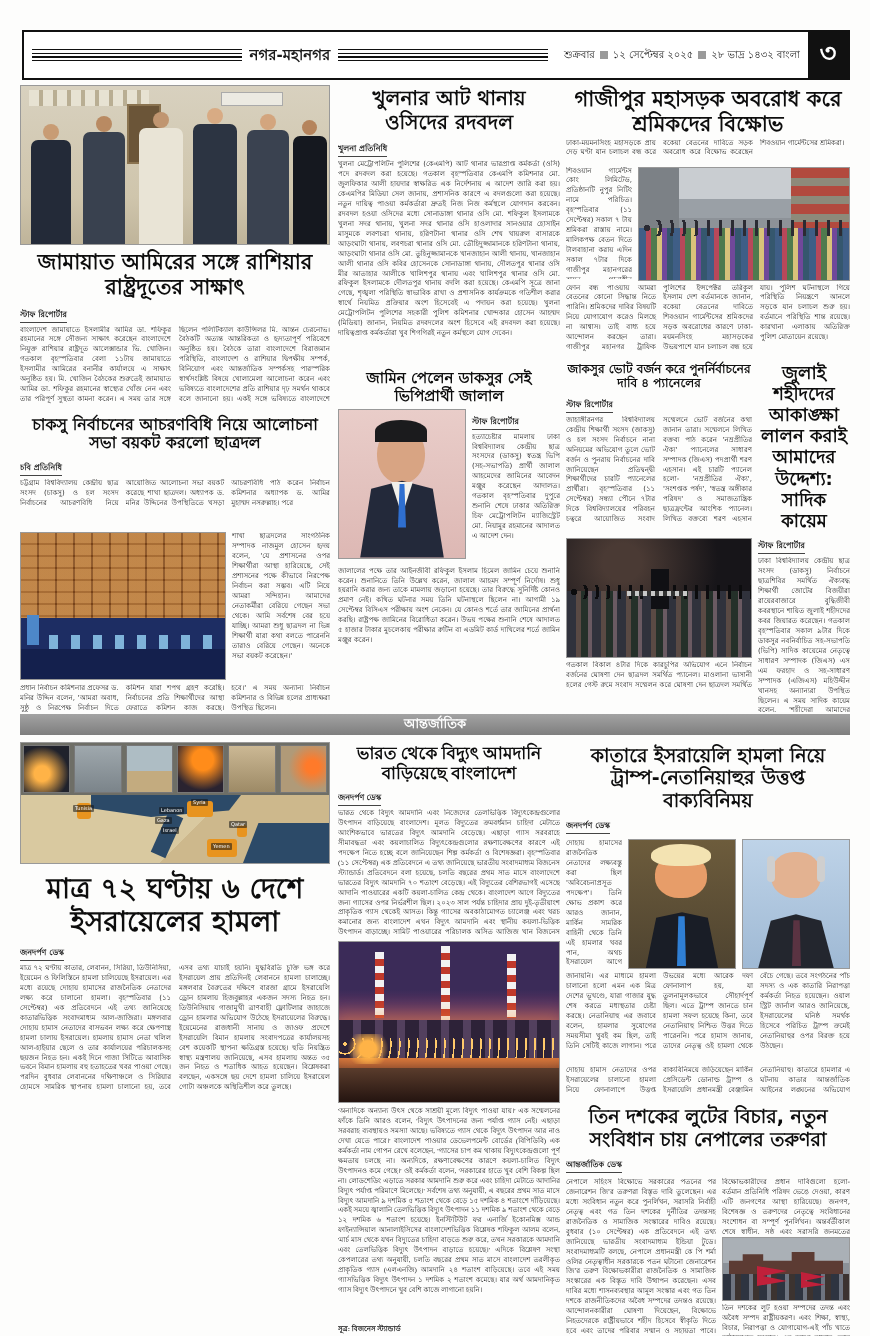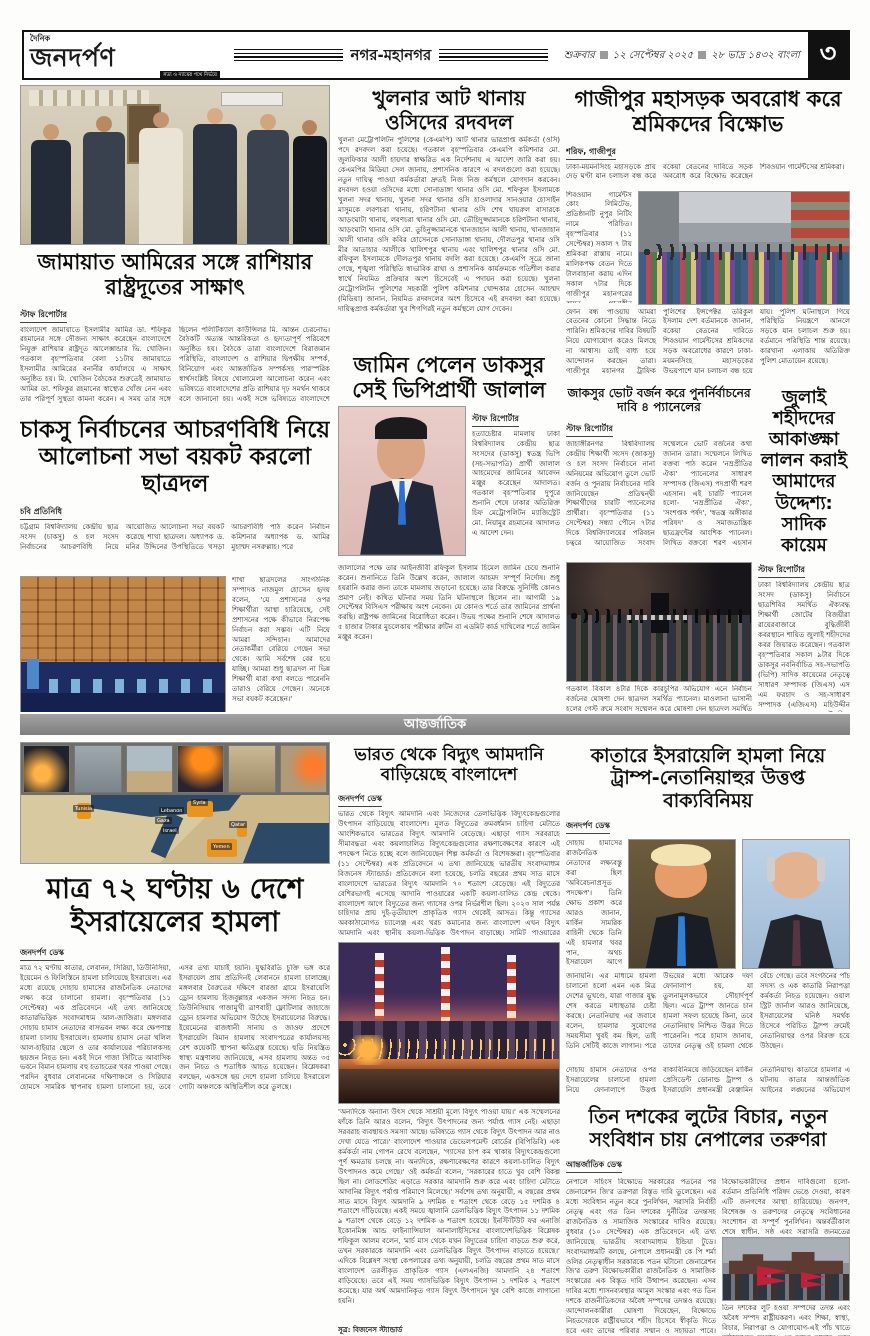--- a/index.html
+++ b/index.html
@@ -8,21 +8,21 @@
   .abs{position:absolute;}
   
   .masthead{left:22px;top:30px;width:824px;height:46px;border:2px solid #111;
             display:flex;align-items:stretch;background:#fff;}
   .logoblk{width:190px;padding:1px 6px;display:flex;flex-direction:column;justify-content:center;}
   .daily{font-size:8px;font-weight:bold;}
   .logo{font-size:25px;font-weight:bold;letter-spacing:0.5px;line-height:1;}
   .tagline{font-size:5px;background:#111;color:#fff;display:inline-block;align-self:flex-end;padding:0 3px;margin-top:1px;}
   .rules{flex:1;height:13px;align-self:center;background:repeating-linear-gradient(180deg,#111 0 1.4px,transparent 1.4px 3.6px);margin:0 8px;}
   .sectionname{align-self:center;font-size:15px;font-weight:bold;white-space:nowrap;}
-  .dateline{align-self:center;font-size:10px;white-space:nowrap;display:flex;align-items:center;gap:5px;margin:0 8px;font-style:italic;}
+  .dateline{align-self:center;font-size:10px;white-space:nowrap;display:flex;align-items:center;gap:5px;margin:0 8px;}
   .sq{width:8px;height:8px;background:#9a9a9a;display:inline-block;}
   .pagenobox{width:40px;background:#111;color:#fff;display:flex;align-items:center;justify-content:center;
              font-size:26px;font-weight:bold;}
   
   .h{font-weight:bold;text-align:center;line-height:1.18;color:#0d0d0d;margin:2px 0;}
   .byline{font-weight:bold;font-size:8px;border-bottom:1px solid #444;display:inline-block;padding-bottom:1px;margin:1px 0 3px;}
   .body{font-size:7px;line-height:1.42;text-align:justify;overflow:hidden;color:#222;}
   .c2{column-count:2;column-gap:8px;}
   .c3{column-count:3;column-gap:7px;}
   .row{display:flex;gap:6px;}
@@ -38,25 +38,20 @@
   .blob{position:absolute;background:#e8941f;border-radius:3px;}
   .chimney{position:absolute;width:9px;background:repeating-linear-gradient(180deg,#f2f2f2 0 7px,#c0392b 7px 14px);}
   .src{font-size:7px;font-weight:bold;margin-top:2px;}
 </style>
 </head>
 <body>
 
 <div class="page">
 
   <div class="abs masthead">
-    <div class="logoblk">
-      <span class="daily">দৈনিক</span>
-      <span class="logo">জনদর্পণ</span>
-      <span class="tagline">সত্য ও ন্যায়ের পথে নির্ভয়ে</span>
-    </div>
     <div class="rules"></div>
     <div class="sectionname">নগর-মহানগর</div>
     <div class="rules"></div>
     <div class="dateline">
       <span>শুক্রবার</span>
       <span class="sq"></span>
       <span>১২ সেপ্টেম্বর ২০২৫</span>
       <span class="sq"></span>
       <span>২৮ ভাদ্র ১৪৩২ বাংলা</span>
     </div>
@@ -79,58 +74,58 @@
       <div class="head" style="left:186px;top:22px;width:16px;height:16px;background:#d8ab84;"></div>
       <div class="fig" style="left:226px;width:42px;height:114px;background:#3a4250;"></div>
       <div class="head" style="left:239px;top:28px;width:16px;height:16px;background:#d3a57e;"></div>
       <div class="fig" style="left:272px;width:34px;height:108px;background:#15181f;"></div>
       <div class="head" style="left:281px;top:34px;width:15px;height:15px;background:#b5845c;"></div>
     </div>
     <div class="h" style="font-size:21px;margin-top:5px;">জামায়াত আমিরের সঙ্গে রাশিয়ার রাষ্ট্রদূতের সাক্ষাৎ</div>
     <div><span class="byline">স্টাফ রিপোর্টার</span></div>
     <div class="body c2" style="height:84px;">বাংলাদেশ জামায়াতে ইসলামীর আমির ডা. শফিকুর রহমানের সঙ্গে সৌজন্য সাক্ষাৎ করেছেন বাংলাদেশে নিযুক্ত রাশিয়ার রাষ্ট্রদূত আলেক্সান্ডার ভি. খোজিন। গতকাল বৃহস্পতিবার বেলা ১১টায় জামায়াতে ইসলামীর আমিরের বনানীর কার্যালয়ে এ সাক্ষাৎ অনুষ্ঠিত হয়। মি. খোজিন বৈঠকের শুরুতেই জামায়াত আমির ডা. শফিকুর রহমানের স্বাস্থ্যের খোঁজ নেন এবং তার পরিপূর্ণ সুস্থতা কামনা করেন। এ সময় তার সঙ্গে ছিলেন পলিটিক্যাল কাউন্সিলর মি. আন্তন চেরনোভ। বৈঠকটি অত্যন্ত আন্তরিকতা ও হৃদ্যতাপূর্ণ পরিবেশে অনুষ্ঠিত হয়। বৈঠকে তারা বাংলাদেশে বিরাজমান পরিস্থিতি, বাংলাদেশ ও রাশিয়ার দ্বিপক্ষীয় সম্পর্ক, বিনিয়োগ এবং আন্তর্জাতিক সম্পর্কসহ পারস্পরিক স্বার্থসংশ্লিষ্ট বিষয়ে খোলামেলা আলোচনা করেন এবং ভবিষ্যতে বাংলাদেশের প্রতি রাশিয়ার দৃঢ় সমর্থন থাকবে বলে জানানো হয়। একই সঙ্গে ভবিষ্যতে বাংলাদেশে রাশিয়ার বিনিয়োগ আরও বাড়বে বলে তারা আশাবাদ ব্যক্ত করেন। এ ছাড়া রাষ্ট্রদূত মস্কোতে অনুষ্ঠিতব্য একটি আন্তর্জাতিক ইসলামিক কনফারেন্সে জামায়াত আমিরকে আমন্ত্রণ জানালে তিনি তা গ্রহণ করেন। বৈঠকে উপস্থিত ছিলেন সংগঠনের সেক্রেটারি জেনারেল ও সাবেক এমপি অধ্যাপক মিয়া গোলাম পরওয়ার, ঢাকা মহানগর উত্তর জামায়াতের মেডিকেল থানার আমির ডা. এসএম খলিলুজ্জামান এবং জামায়াত আমিরের পররাষ্ট্র বিষয়ক উপদেষ্টা প্রফেসর ড. মাহমুদুল হাসান।</div>
 
-    <div class="h" style="font-size:23px;margin-top:6px;text-align:center;">চাকসু নির্বাচনের আচরণবিধি নিয়ে আলোচনা সভা বয়কট করলো ছাত্রদল</div>
+    <div class="h" style="font-size:16px;margin-top:6px;text-align:center;">চাকসু নির্বাচনের আচরণবিধি নিয়ে আলোচনা সভা বয়কট করলো ছাত্রদল</div>
     <div><span class="byline">চবি প্রতিনিধি</span></div>
     <div class="body c3" style="height:34px;">চট্টগ্রাম বিশ্ববিদ্যালয় কেন্দ্রীয় ছাত্র সংসদ (চাকসু) ও হল সংসদ নির্বাচনের আচরণবিধি নিয়ে আয়োজিত আলোচনা সভা বয়কট করেছে শাখা ছাত্রদল। অধ্যাপক ড. মনির উদ্দিনের উপস্থিতিতে খসড়া আচরণবিধি পাঠ করেন নির্বাচন কমিশনার অধ্যাপক ড. আমির মুহাম্মদ নসরুল্লাহ। পরে</div>
     <div class="row" style="margin-top:19px;">
       <div class="ph" style="width:204px;height:146px;background:linear-gradient(180deg,#9c5a24 0 58%,#1d2d63 58%);">
         <div class="abs" style="left:0;top:0;width:100%;height:58%;background:repeating-linear-gradient(90deg,rgba(255,200,120,.25) 0 16px,rgba(60,30,10,.25) 16px 18px),repeating-linear-gradient(180deg,rgba(255,220,160,.18) 0 10px,rgba(70,35,10,.2) 10px 12px);"></div>
         <div class="abs" style="left:6px;bottom:34px;width:12px;height:30px;background:#4d88c9;"></div>
         <div class="abs" style="left:28px;bottom:30px;width:170px;height:14px;background:repeating-linear-gradient(90deg,#7fb3d9 0 9px,#1d2d63 9px 22px);"></div>
         <div class="abs" style="left:0;bottom:0;width:100%;height:30px;background:#14204d;"></div>
       </div>
       <div class="body" style="width:98px;height:146px;">শাখা ছাত্রদলের সাংগঠনিক সম্পাদক নাজমুল হোসেন হৃদয় বলেন, 'যে প্রশাসনের ওপর শিক্ষার্থীরা আস্থা হারিয়েছে, সেই প্রশাসনের পক্ষে কীভাবে নিরপেক্ষ নির্বাচন করা সম্ভব। এটি নিয়ে আমরা সন্দিহান। আমাদের নেতাকর্মীরা বেরিয়ে গেছেন সভা থেকে। আমি সর্বশেষ বের হয়ে যাচ্ছি। আমরা শুধু ছাত্রদল না ভিন্ন শিক্ষার্থী যারা কথা বলতে পারেননি তারাও বেরিয়ে গেছেন। অনেকে সভা বয়কট করেছেন।'</div>
     </div>
     <div class="body c3" style="height:64px;margin-top:4px;">প্রধান নির্বাচন কমিশনার প্রফেসর ড. মনির উদ্দিন বলেন, 'আমরা অবাধ, সুষ্ঠু ও নিরপেক্ষ নির্বাচন দিতে বদ্ধপরিকর। আমরাই প্রথম নির্বাচন কমিশন যারা শপথ গ্রহণ করেছি। নির্বাচনের প্রতি শিক্ষার্থীদের আস্থা ফেরাতে কমিশন কাজ করছে। নির্ধারিত সময়েই ভোটগ্রহণ অনুষ্ঠিত হবে।' এ সময় অন্যান্য নির্বাচন কমিশনার ও বিভিন্ন হলের প্রাধ্যক্ষরা উপস্থিত ছিলেন।</div>
   </div>
 
   <div class="abs" style="left:338px;top:85px;width:222px;height:627px;overflow:hidden;">
     <div class="h" style="font-size:20px;">খুলনার আট থানায় ওসিদের রদবদল</div>
+    <div><span class="byline">খুলনা প্রতিনিধি</span></div>
     <div class="body" style="height:204px;">খুলনা মেট্রোপলিটন পুলিশের (কেএমপি) আট থানার ভারপ্রাপ্ত কর্মকর্তা (ওসি) পদে রদবদল করা হয়েছে। গতকাল বৃহস্পতিবার কেএমপি কমিশনার মো. জুলফিকার আলী হায়দার স্বাক্ষরিত এক নির্দেশনায় এ আদেশ জারি করা হয়। কেএমপির মিডিয়া সেল জানায়, প্রশাসনিক কারণে এ বদলগুলো করা হয়েছে। নতুন দায়িত্ব পাওয়া কর্মকর্তারা দ্রুতই নিজ নিজ কর্মস্থলে যোগদান করবেন। রদবদল হওয়া ওসিদের মধ্যে সোনাডাঙ্গা থানার ওসি মো. শফিকুল ইসলামকে খুলনা সদর থানায়, খুলনা সদর থানার ওসি হাওলাদার সানওয়ার হোসাইন মাসুমকে লবণচরা থানায়, হরিণটানা থানার ওসি শেখ খায়রুল বাসারকে আড়ংঘাটা থানায়, লবণচরা থানার ওসি মো. তৌহিদুজ্জামানকে হরিণটানা থানায়, আড়ংঘাটা থানার ওসি মো. তুহিনুজ্জামানকে খানজাহান আলী থানায়, খানজাহান আলী থানার ওসি কবির হোসেনকে সোনাডাঙ্গা থানায়, দৌলতপুর থানার ওসি মীর আতাহার আলীকে খালিশপুর থানায় এবং খালিশপুর থানার ওসি মো. রফিকুল ইসলামকে দৌলতপুর থানায় বদলি করা হয়েছে। কেএমপি সূত্রে জানা গেছে, শৃঙ্খলা পরিস্থিতি স্বাভাবিক রাখা ও প্রশাসনিক কার্যক্রমকে গতিশীল করার স্বার্থে নিয়মিত প্রক্রিয়ার অংশ হিসেবেই এ পদায়ন করা হয়েছে। খুলনা মেট্রোপলিটন পুলিশের সহকারী পুলিশ কমিশনার খোন্দকার হোসেন আহম্মদ (মিডিয়া) জানান, নিয়মিত রদবদলের অংশ হিসেবে এই রদবদল করা হয়েছে। দায়িত্বপ্রাপ্ত কর্মকর্তারা খুব শিগগিরই নতুন কর্মস্থলে যোগ দেবেন।</div>
-    <div class="h" style="font-size:21px;margin-top:13px;">জামিন পেলেন ডাকসুর সেই ভিপিপ্রার্থী জালাল</div>
+    <div class="h" style="font-size:15px;margin-top:6px;">জামিন পেলেন ডাকসুর সেই ভিপিপ্রার্থী জালাল</div>
     <div class="row" style="margin-top:3px;">
       <div class="ph" style="width:126px;height:148px;background:linear-gradient(180deg,#e9cdc9,#ddb8b4);">
         <div class="abs" style="left:38px;top:18px;width:48px;height:56px;border-radius:45% 45% 50% 50%;background:#d8a483;"></div>
         <div class="abs" style="left:36px;top:10px;width:52px;height:22px;border-radius:50% 50% 0 0;background:#1b1b1d;"></div>
         <div class="abs" style="left:8px;top:68px;width:110px;height:80px;background:#23293a;clip-path:polygon(12% 100%,22% 14%,50% 4%,78% 14%,88% 100%);"></div>
         <div class="abs" style="left:52px;top:72px;width:22px;height:34px;background:#f2f0ea;clip-path:polygon(0 0,100% 0,50% 100%);"></div>
         <div class="abs" style="left:59px;top:74px;width:8px;height:44px;background:#2f6fd0;clip-path:polygon(20% 0,80% 0,100% 100%,0 100%);"></div>
       </div>
       <div style="width:90px;">
         <span class="byline">স্টাফ রিপোর্টার</span>
         <div class="body" style="height:130px;">হত্যাচেষ্টার মামলায় ঢাকা বিশ্ববিদ্যালয় কেন্দ্রীয় ছাত্র সংসদের (ডাকসু) স্বতন্ত্র ভিপি (সহ-সভাপতি) প্রার্থী জালাল আহমেদের জামিনের আবেদন মঞ্জুর করেছেন আদালত। গতকাল বৃহস্পতিবার দুপুরে শুনানি শেষে ঢাকার অতিরিক্ত চিফ মেট্রোপলিটন ম্যাজিস্ট্রেট মো. নিয়ামুর রহমানের আদালত এ আদেশ দেন।</div>
       </div>
     </div>
     <div class="body" style="height:158px;margin-top:4px;">জালালের পক্ষে তার আইনজীবী রফিকুল ইসলাম হিমেল জামিন চেয়ে শুনানি করেন। শুনানিতে তিনি উল্লেখ করেন, জালাল আহমদ সম্পূর্ণ নির্দোষ। শুধু হয়রানি করার জন্য তাকে মামলায় জড়ানো হয়েছে। তার বিরুদ্ধে সুনির্দিষ্ট কোনও প্রমাণ নেই। কথিত ঘটনার সময় তিনি ঘটনাস্থলে ছিলেন না। আগামী ১৯ সেপ্টেম্বর বিসিএস পরীক্ষায় অংশ নেবেন। যে কোনও শর্তে তার জামিনের প্রার্থনা করছি। রাষ্ট্রপক্ষ জামিনের বিরোধিতা করেন। উভয় পক্ষের শুনানি শেষে আদালত ৫ হাজার টাকার মুচলেকায় পরীক্ষার রুটিন বা এডমিট কার্ড দাখিলের শর্তে জামিন মঞ্জুর করেন।</div>
   </div>
 
   <div class="abs" style="left:566px;top:85px;width:284px;height:627px;overflow:hidden;">
     <div class="h" style="font-size:21px;">গাজীপুর মহাসড়ক অবরোধ করে শ্রমিকদের বিক্ষোভ</div>
-    <div><span class="byline">শরিফ, গাজীপুর</span></div>
     <div class="body c3" style="height:26px;">ঢাকা-ময়মনসিংহ মহাসড়কে প্রায় দেড় ঘণ্টা যান চলাচল বন্ধ করে বকেয়া বেতনের দাবিতে সড়ক অবরোধ করে বিক্ষোভ করেছেন শিবওয়ান গার্মেন্টসের শ্রমিকরা।</div>
     <div class="row" style="margin-top:2px;">
       <div class="body" style="width:66px;height:112px;">শিবওয়ান গার্মেন্টস কোং লিমিটেড, প্রতিষ্ঠানটি নুপুর নিটিং নামে পরিচিত। বৃহস্পতিবার (১১ সেপ্টেম্বর) সকাল ৭ টায় শ্রমিকরা রাস্তায় নামে। মালিকপক্ষ বেতন দিতে টালবাহানা করায় এদিন সকাল ৭টার দিকে গাজীপুর মহানগরের বাসন থানাধীন দিঘীরচালা এলাকায় কারখানাসংলগ্ন মহাসড়ক অবরোধ করে আন্দোলনে নামে কয়েকশ শ্রমিক।</div>
       <div class="ph" style="width:210px;height:112px;background:linear-gradient(180deg,#c9cdd1 0 28%,#9aa0a6 28% 45%,#8d9298 45%);">
         <div class="abs" style="left:0;top:0;width:40px;height:70px;background:#7c8186;"></div>
         <div class="abs" style="right:0;top:0;width:58px;height:64px;background:repeating-linear-gradient(180deg,#b24a3e 0 10px,#8d8a7a 10px 18px);"></div>
         <div class="abs" style="left:0;bottom:0;width:100%;height:52px;background:repeating-linear-gradient(90deg,#3f5e86 0 7px,#b8485a 7px 12px,#4f7a4e 12px 18px,#d9c27a 18px 23px,#70489a 23px 28px,#35576e 28px 34px);"></div>
         <div class="abs" style="left:0;bottom:44px;width:100%;height:16px;background:repeating-radial-gradient(circle at 8px 8px,#2b2b33 0 3px,transparent 3px 12px);"></div>
       </div>
     </div>
@@ -186,21 +181,21 @@
         <span class="maplabel" style="left:140px;top:32px;">Israel</span>
         <span class="maplabel" style="left:208px;top:26px;">Qatar</span>
         <span class="maplabel" style="left:190px;top:48px;">Yemen</span>
       </div>
     </div>
     <div class="h" style="font-size:28px;margin-top:8px;">মাত্র ৭২ ঘণ্টায় ৬ দেশে ইসরায়েলের হামলা</div>
     <div><span class="byline">জনদর্পণ ডেস্ক</span></div>
     <div class="body c2" style="height:356px;">মাত্র ৭২ ঘণ্টায় কাতার, লেবানন, সিরিয়া, তিউনিসিয়া, ইয়েমেন ও ফিলিস্তিনে হামলা চালিয়েছে ইসরায়েল। এর মধ্যে রয়েছে দোহায় হামাসের রাজনৈতিক নেতাদের লক্ষ্য করে চালানো হামলা। বৃহস্পতিবার (১১ সেপ্টেম্বর) এক প্রতিবেদনে এই তথ্য জানিয়েছে কাতারভিত্তিক সংবাদমাধ্যম আল-জাজিরা। মঙ্গলবার দোহায় হামাস নেতাদের বাসভবন লক্ষ্য করে ক্ষেপণাস্ত্র হামলা চালায় ইসরায়েল। হামলায় হামাস নেতা খলিল আল-হাইয়ার ছেলে ও তার কার্যালয়ের পরিচালকসহ ছয়জন নিহত হন। একই দিনে গাজা সিটিতে আবাসিক ভবনে বিমান হামলায় বহু হতাহতের খবর পাওয়া গেছে। পরদিন বুধবার লেবাননের দক্ষিণাঞ্চলে ও সিরিয়ার হোমসে সামরিক স্থাপনায় হামলা চালানো হয়, তবে এসব তথ্য যাচাই হয়নি। যুদ্ধবিরতি চুক্তি ভঙ্গ করে ইসরায়েল প্রায় প্রতিদিনই লেবাননে হামলা চালাচ্ছে। মঙ্গলবার বৈরুতের দক্ষিণে বারজা গ্রামে ইসরায়েলি ড্রোন হামলায় হিজবুল্লাহর একজন সদস্য নিহত হন। তিউনিসিয়ায় গাজামুখী ত্রাণবাহী ফ্লোটিলার জাহাজে ড্রোন হামলার অভিযোগ উঠেছে ইসরায়েলের বিরুদ্ধে। ইয়েমেনের রাজধানী সানায় ও জাওফ প্রদেশে ইসরায়েলি বিমান হামলায় সংবাদপত্রের কার্যালয়সহ বেশ কয়েকটি স্থাপনা ক্ষতিগ্রস্ত হয়েছে। হুতি নিয়ন্ত্রিত স্বাস্থ্য মন্ত্রণালয় জানিয়েছে, এসব হামলায় অন্তত ৩৫ জন নিহত ও শতাধিক আহত হয়েছেন। বিশ্লেষকরা বলছেন, একসঙ্গে ছয় দেশে হামলা চালিয়ে ইসরায়েল গোটা অঞ্চলকে অস্থিতিশীল করে তুলছে।</div>
   </div>
 
-  <div class="abs" style="left:338px;top:742px;width:222px;height:594px;overflow:hidden;">
+  <div class="abs" style="left:338px;top:742px;width:222px;height:594px;overflow:hidden;font-family:Liberation Serif, serif;">
     <div class="h" style="font-size:17px;">ভারত থেকে বিদ্যুৎ আমদানি বাড়িয়েছে বাংলাদেশ</div>
     <div><span class="byline">জনদর্পণ ডেস্ক</span></div>
     <div class="body" style="height:128px;">ভারত থেকে বিদ্যুৎ আমদানি এবং নিজেদের তেলভিত্তিক বিদ্যুৎকেন্দ্রগুলোর উৎপাদন বাড়িয়েছে বাংলাদেশ। মূলত বিদ্যুতের ক্রমবর্ধমান চাহিদা মেটাতে আংশিকভাবে ভারতের বিদ্যুৎ আমদানি বেড়েছে। এছাড়া গ্যাস সরবরাহে সীমাবদ্ধতা এবং কয়লাচালিত বিদ্যুৎকেন্দ্রগুলোর রক্ষণাবেক্ষণের কারণে এই পদক্ষেপ নিতে হচ্ছে বলে জানিয়েছেন শিল্প কর্মকর্তা ও বিশেষজ্ঞরা। বৃহস্পতিবার (১১ সেপ্টেম্বর) এক প্রতিবেদনে এ তথ্য জানিয়েছে ভারতীয় সংবাদমাধ্যম বিজনেস স্ট্যান্ডার্ড। প্রতিবেদনে বলা হয়েছে, চলতি বছরের প্রথম সাত মাসে বাংলাদেশে ভারতের বিদ্যুৎ আমদানি ৭০ শতাংশ বেড়েছে। এই বিদ্যুতের বেশিরভাগই এসেছে আদানি পাওয়ারের একটি কয়লা-চালিত কেন্দ্র থেকে। বাংলাদেশ আগে বিদ্যুতের জন্য গ্যাসের ওপর নির্ভরশীল ছিল। ২০২৩ সাল পর্যন্ত চাহিদার প্রায় দুই-তৃতীয়াংশ প্রাকৃতিক গ্যাস থেকেই আসত। কিন্তু গ্যাসের অবকাঠামোগত চ্যালেঞ্জ এবং খরচ কমানোর জন্য বাংলাদেশ এখন বিদ্যুৎ আমদানি এবং স্থানীয় কয়লা-ভিত্তিক উৎপাদন বাড়াচ্ছে। সামিট পাওয়ারের পরিচালক অসিত আজিজ খান বিজনেস স্ট্যান্ডার্ডকে বলেছেন, 'এটি ব্যয়-সাশ্রয়ের বিষয়। গ্যাস সার শিল্পের জন্য প্রয়োজনীয়।'</div>
     <div class="ph" style="width:220px;height:160px;margin:4px 0;background:linear-gradient(180deg,#3b2b58 0 30%,#7c3f6d 52%,#c76a3c 72%,#4c2a22 86%,#2a1812);">
       <div class="chimney" style="left:36px;top:10px;height:66px;"></div>
       <div class="chimney" style="left:102px;top:4px;height:74px;"></div>
       <div class="chimney" style="left:168px;top:12px;height:64px;"></div>
       <div class="abs" style="left:0;top:78px;width:100%;height:38px;background:repeating-linear-gradient(90deg,#2d2238 0 14px,#53405e 14px 22px);box-shadow:0 0 18px 6px rgba(255,150,60,.45);"></div>
       <div class="abs" style="left:0;top:96px;width:100%;height:20px;background:repeating-radial-gradient(circle at 6px 6px,#ffc96a 0 1.6px,transparent 1.6px 9px);"></div>
       <div class="abs" style="left:6px;top:92px;width:46px;height:30px;background:radial-gradient(circle,#ffb347 0 30%,transparent 75%);"></div>

